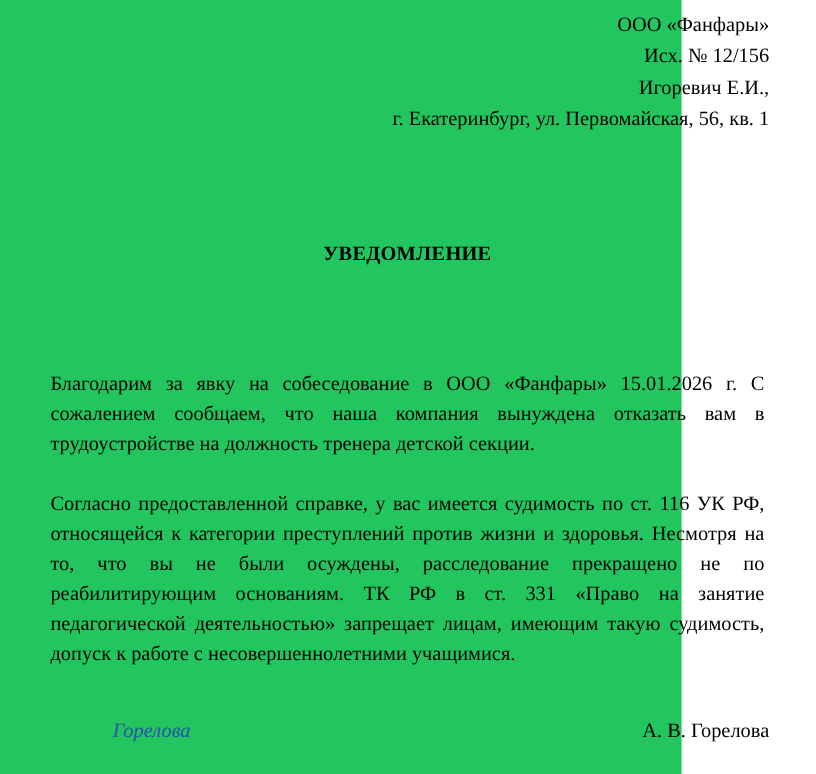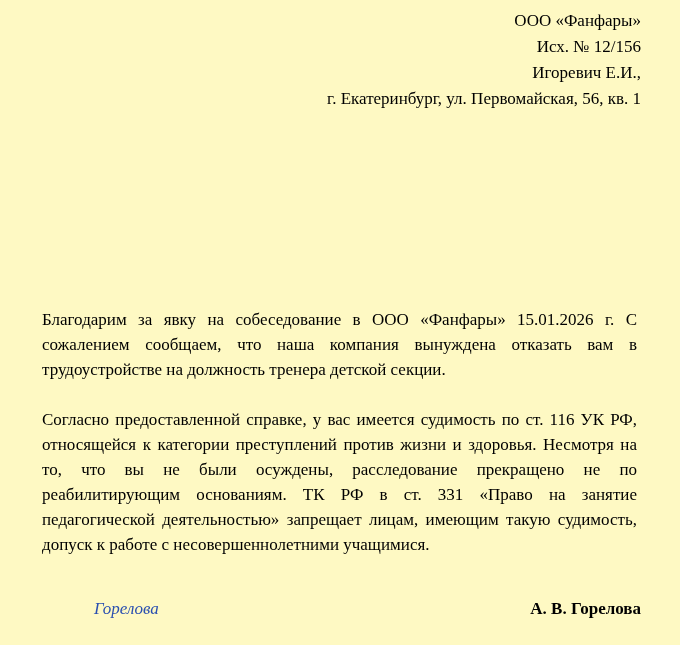--- a/index.html
+++ b/index.html
@@ -12,23 +12,23 @@
     width: 680px;
     height: 645px;
     overflow: hidden;
     font-family: "Liberation Serif", "DejaVu Serif", serif;
     color: #000000;
     -webkit-font-smoothing: antialiased;
   }
 
   .page {
     position: relative;
-    width: 680px;
+    width: 568px;
     height: 645px;
-    background: #fef9c3;
+    background: #22c55e;
     box-sizing: border-box;
   }
 
   
   .letterhead {
     position: absolute;
     left: 38px;
     top: 8px;
     width: 603px;           
     text-align: right;
@@ -105,35 +105,35 @@
     font-style: italic;
     color: #2b50b0;
     font-size: 17px;
   }
   .sig-spacer-b {
     flex: 1 1 auto;
   }
   .sig-name {
     flex: 0 0 auto;
     text-align: center;
-    font-weight: bold;
   }
 </style>
 </head>
 <body>
 
 <div class="page">
 
   <div class="letterhead">
     <span class="hline">ООО «Фанфары»</span>
     <span class="hline">Исх. № 12/156</span>
     <span class="hline">Игоревич Е.И.,</span>
     <span class="hline">г. Екатеринбург, ул. Первомайская, 56, кв. 1</span>
   </div>
 
+  <div class="doc-title">УВЕДОМЛЕНИЕ</div>
 
 
   <div class="body-block">
     <p class="para">Благодарим за явку на собеседование в ООО «Фанфары» 15.01.2026 г. С сожалением сообщаем, что наша компания вынуждена отказать вам в трудоустройстве на должность тренера детской секции.</p>
     <p class="para">Согласно предоставленной справке, у вас имеется судимость по ст. 116 УК РФ, относящейся к категории преступлений против жизни и здоровья. Несмотря на то, что вы не были осуждены, расследование прекращено не по реабилитирующим основаниям. ТК РФ в ст. 331 «Право на занятие педагогической деятельностью» запрещает лицам, имеющим такую судимость, допуск к работе с несовершеннолетними учащимися.</p>
   </div>
 
   <div class="signature-row">
     <span class="sig-spacer-a"></span>
     <span class="sig-mark" style="color: rgb(43, 80, 176);">Горелова</span>

